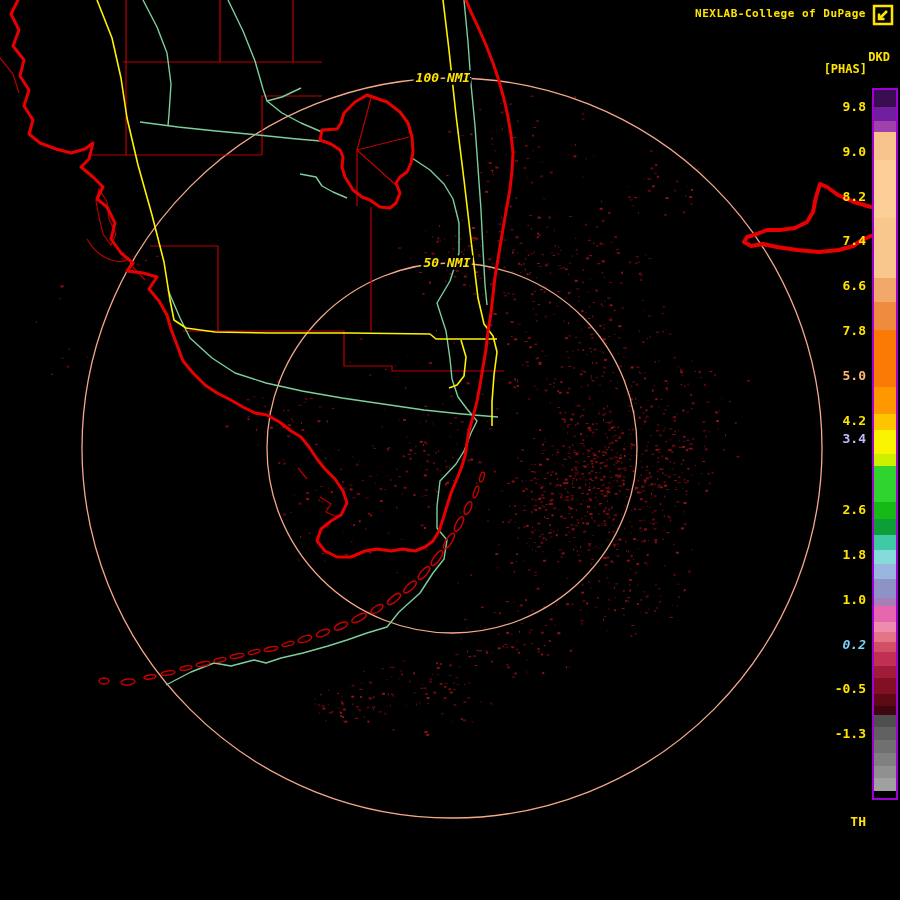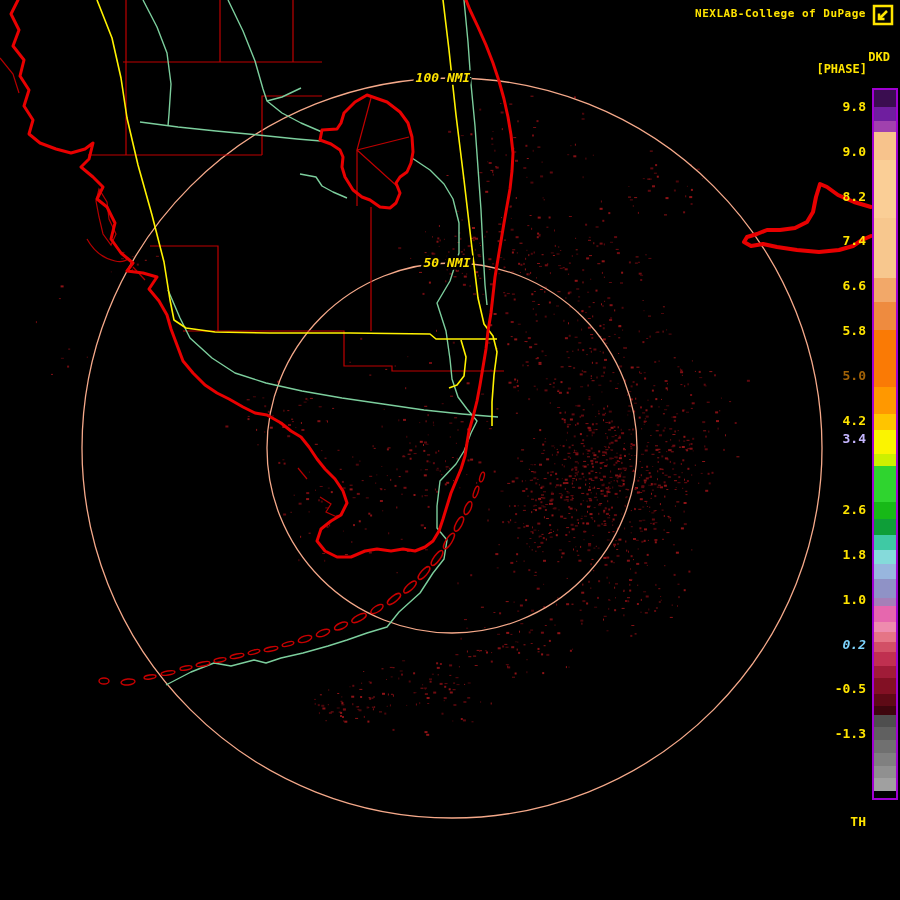--- a/index.html
+++ b/index.html
@@ -1833,21 +1833,21 @@
     <text class="ring-label" x="443" y="82">100 NMI</text>
     <text class="ring-label" x="447" y="267">50 NMI</text>
   </svg>
 
   <div class="hdr-title">NEXLAB-College of DuPage</div>
   <svg class="logo" viewBox="0 0 24 24">
     <rect x="3" y="3" width="18" height="18" fill="none" stroke="#FFE400" stroke-width="2.5"></rect>
     <path d="M 16 8 L 8 16 M 8 10.5 V 16 H 13.5" fill="none" stroke="#FFE400" stroke-width="2.5"></path>
   </svg>
   <div class="prod-code">DKD</div>
-  <div class="prod-units">[PHASE]</div>
+  <div class="prod-units">[PHAS]</div>
 
   <div class="colorbar" id="colorbar" style="border-color: rgb(160, 0, 210);">
       <div style="height: 17px; background: rgb(58, 13, 80);"></div>
       <div style="height: 14px; background: rgb(111, 30, 159);"></div>
       <div style="height: 11px; background: rgb(160, 65, 174);"></div>
       <div style="height: 28px; background: rgb(247, 195, 140);"></div>
       <div style="height: 58px; background: rgb(250, 206, 150);"></div>
       <div style="height: 60px; background: rgb(247, 199, 142);"></div>
       <div style="height: 24px; background: rgb(242, 168, 105);"></div>
       <div style="height: 28px; background: rgb(238, 139, 63);"></div>
@@ -1880,22 +1880,22 @@
       <div style="height: 12px; background: rgb(144, 144, 144);"></div>
       <div style="height: 13px; background: rgb(160, 160, 160);"></div>
       <div style="height: 7px; background: rgb(0, 0, 0);"></div>
     </div>
   <div id="cbar-labels">
       <div class="cbar-label" style="top: 99px; color: rgb(255, 228, 0);">9.8</div>
       <div class="cbar-label" style="top: 143.8px; color: rgb(255, 228, 0);">9.0</div>
       <div class="cbar-label" style="top: 188.6px; color: rgb(255, 228, 0);">8.2</div>
       <div class="cbar-label" style="top: 233.4px; color: rgb(255, 228, 0);">7.4</div>
       <div class="cbar-label" style="top: 278.2px; color: rgb(255, 228, 0);">6.6</div>
-      <div class="cbar-label" style="top: 323px; color: rgb(255, 228, 0);">5.8</div>
-      <div class="cbar-label" style="top: 367.8px; color: #a16207;">5.0</div>
+      <div class="cbar-label" style="top: 323px; color: rgb(255, 228, 0);">7.8</div>
+      <div class="cbar-label" style="top: 367.8px; color: #fdba74;">5.0</div>
       <div class="cbar-label" style="top: 412.6px; color: rgb(255, 228, 0);">4.2</div>
       <div class="cbar-label" style="top: 431px; color: #c4b5fd;">3.4</div>
       <div class="cbar-label" style="top: 502.2px; color: rgb(255, 228, 0);">2.6</div>
       <div class="cbar-label" style="top: 547px; color: rgb(255, 228, 0); text-align: right;">1.8</div>
       <div class="cbar-label" style="top: 591.8px; color: rgb(255, 228, 0);">1.0</div>
       <div class="cbar-label" style="top: 636.6px; color: #7dd3fc; font-style: italic;">0.2</div>
       <div class="cbar-label" style="top: 681.4px; color: rgb(255, 228, 0);">-0.5</div>
       <div class="cbar-label" style="top: 726.2px; color: rgb(255, 228, 0);">-1.3</div>
       <div class="cbar-label" style="top: 814px; color: rgb(255, 228, 0);">TH</div>
     </div>

